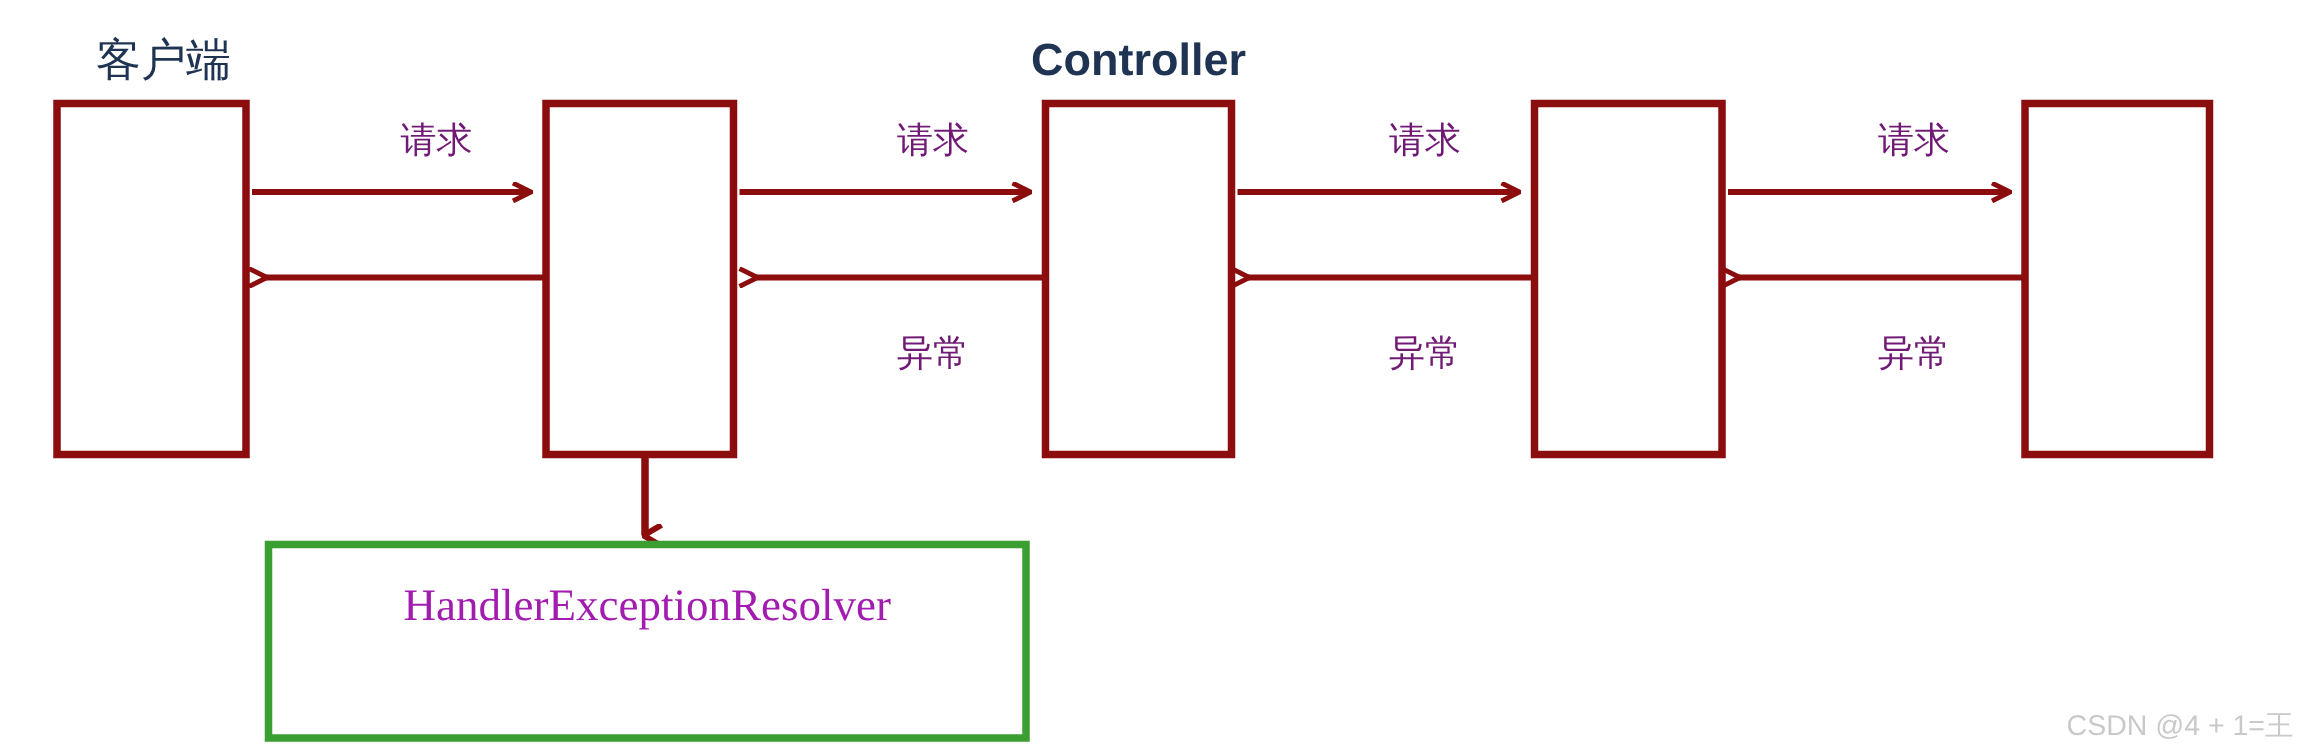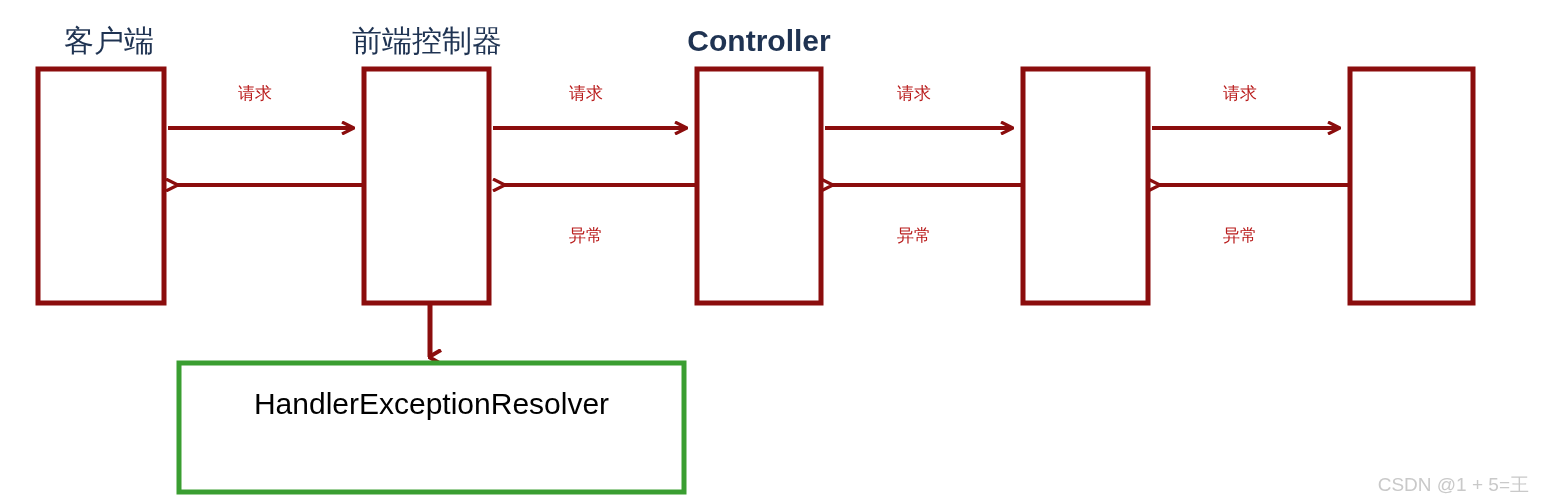--- a/index.html
+++ b/index.html
@@ -27,34 +27,34 @@
     position: absolute;
     color: #1f3352;
     font-size: 30px;
     line-height: 34px;
     text-align: center;
     white-space: nowrap;
     font-family: "Liberation Sans", "DejaVu Sans", sans-serif;
   }
   .edge-label {
     position: absolute;
-    color: #b91c1c;
-    font-size: 17px;
+    color: #701a75;
+    font-size: 24px;
     line-height: 28px;
-    text-align: center;
+    text-align: right;
     white-space: nowrap;
     font-family: "Liberation Sans", "DejaVu Sans", sans-serif;
   }
   .handler-line {
     position: absolute;
     width: 100%;
     text-align: center;
-    color: #000000;
+    color: #a21caf;
     white-space: nowrap;
-    font-family: Liberation Sans, sans-serif;
+    font-family: Liberation Serif, serif;
   }
   .handler-line.primary { font-size: 30px; line-height: 34px; }
   .handler-line.secondary { font-size: 29px; line-height: 34px; }
   .handler-box {
     position: absolute;
     background: #ffffff;
     box-sizing: border-box;
   }
   .watermark {
     position: absolute;
@@ -107,21 +107,20 @@
       <rect x="697" y="69" width="124" height="234" fill="#ffffff" stroke="#8b0d0d" stroke-width="5"></rect>
       <rect x="1023" y="69" width="125" height="234" fill="#ffffff" stroke="#8b0d0d" stroke-width="5"></rect>
       <rect x="1350" y="69" width="123" height="234" fill="#ffffff" stroke="#8b0d0d" stroke-width="5"></rect>
     </g>
 
     <rect x="179" y="363" width="505" height="129" fill="#ffffff" stroke="#3a9e31" stroke-width="5"></rect>
   </svg>
 
   <div class="node-title" style="left:44px; top:24px; width:130px;">客户端</div>
 
-  <div class="node-title" style="left:337px; top:24px; width:180px;">前端控制器</div>
 
   <div class="node-title" style="left:679px; top:24px; width:160px;font-weight:bold;">Controller</div>
 
 
 
   <div class="edge-label" style="left:195px; top:80px; width:120px;">请求</div>
 
   <div class="edge-label" style="left:526px; top:80px; width:120px;">请求</div>
 
   <div class="edge-label" style="left:854px; top:80px; width:120px;">请求</div>
@@ -131,15 +130,15 @@
   <div class="edge-label" style="left:526px; top:222px; width:120px;">异常</div>
 
   <div class="edge-label" style="left:854px; top:222px; width:120px;">异常</div>
 
   <div class="edge-label" style="left:1180px; top:222px; width:120px;">异常</div>
 
   <div class="handler-box" style="left:179px; top:363px; width:505px; height:129px; background:transparent;">
     <div class="handler-line primary" style="top:24px;">HandlerExceptionResolver</div>
   </div>
 
-  <div class="watermark">CSDN @1 + 5=王</div>
+  <div class="watermark">CSDN @4 + 1=王</div>
 
 </div>
 
 </body></html>

